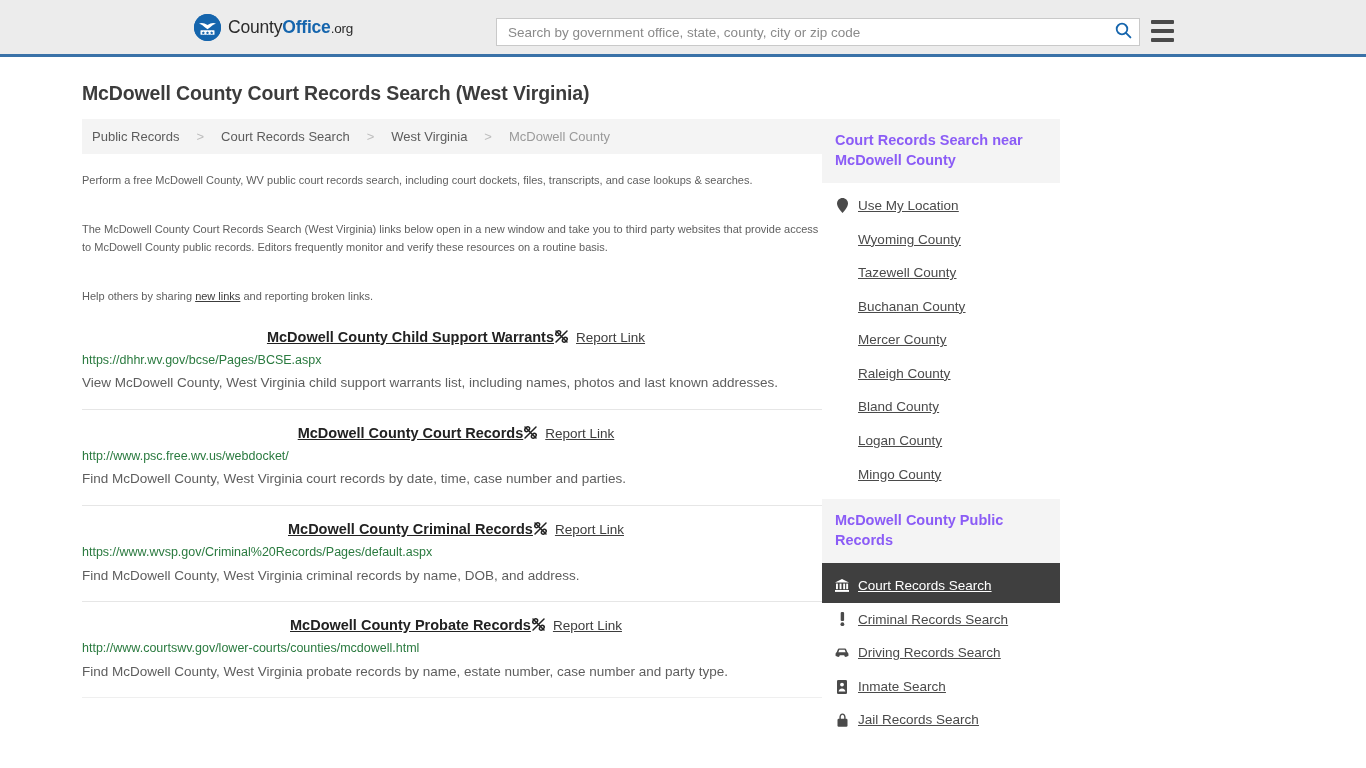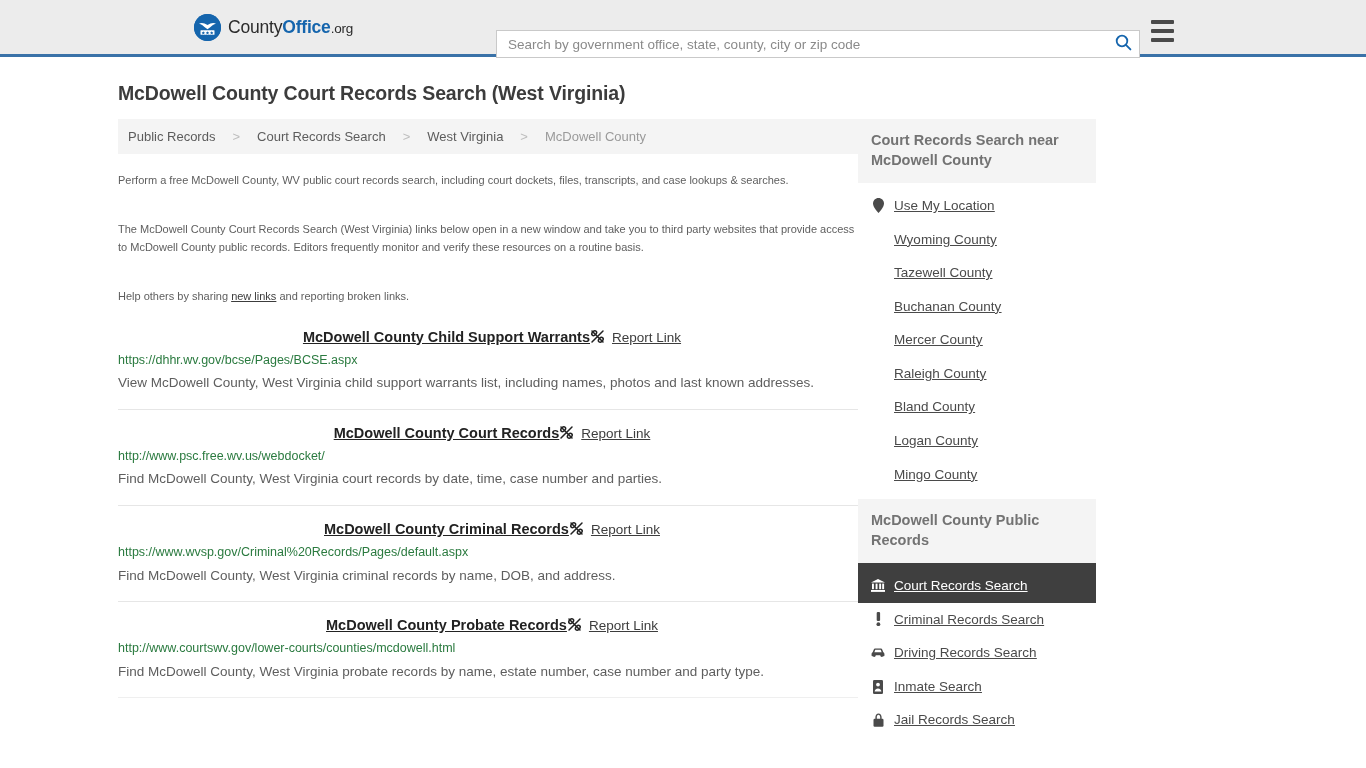--- a/index.html
+++ b/index.html
@@ -43,21 +43,21 @@
     white-space: nowrap;
     font-family: "Liberation Sans", sans-serif;
   }
   .logo-text .lt-county { color: #2b2b2b; }
   .logo-text .lt-office { color: #1565ad; font-weight: bold; }
   .logo-text .lt-org { color: #2b2b2b; font-size: 13.5px; }
 
   .search-wrap {
     position: absolute;
     left: 496px;
-    top: 30px;
+    top: 18px;
     width: 644px;
     height: 28px;
     display: flex;
     align-items: flex-start;
     background: #fff;
     border: 1px solid #c9c9c9;
   }
   .search-input {
     flex: 1 1 auto;
     border: none;
@@ -92,21 +92,21 @@
   .hamburger span {
     display: block;
     height: 4px;
     background: #4a4a4a;
     border-radius: 1px;
   }
 
   
   .page {
     width: 1366px;
-    padding: 0 194px 0 118px;
+    padding: 0 194px 0 82px;
   }
   .page-title {
     font-size: 19.5px;
     font-weight: bold;
     color: #3c3c3c;
     margin: 25px 0 14px 0;
     letter-spacing: -0.15px;
   }
   .columns {
     display: flex;
@@ -202,21 +202,21 @@
     margin-top: 3px;
   }
 
   
   .panel { margin-bottom: 8px; }
   .panel-head {
     background: #f4f4f4;
     padding: 12px 13px 13px 13px;
     font-size: 14.5px;
     font-weight: bold;
-    color: #737373;
+    color: #8b5cf6;
     line-height: 1.35;
   }
   .panel-list { padding: 0; margin: 0; list-style: none; }
   .panel-list li { margin: 0; }
   .side-link {
     display: flex;
     align-items: center;
     gap: 9px;
     padding: 8px 13px 8px 13px;
     font-size: 13.5px;

